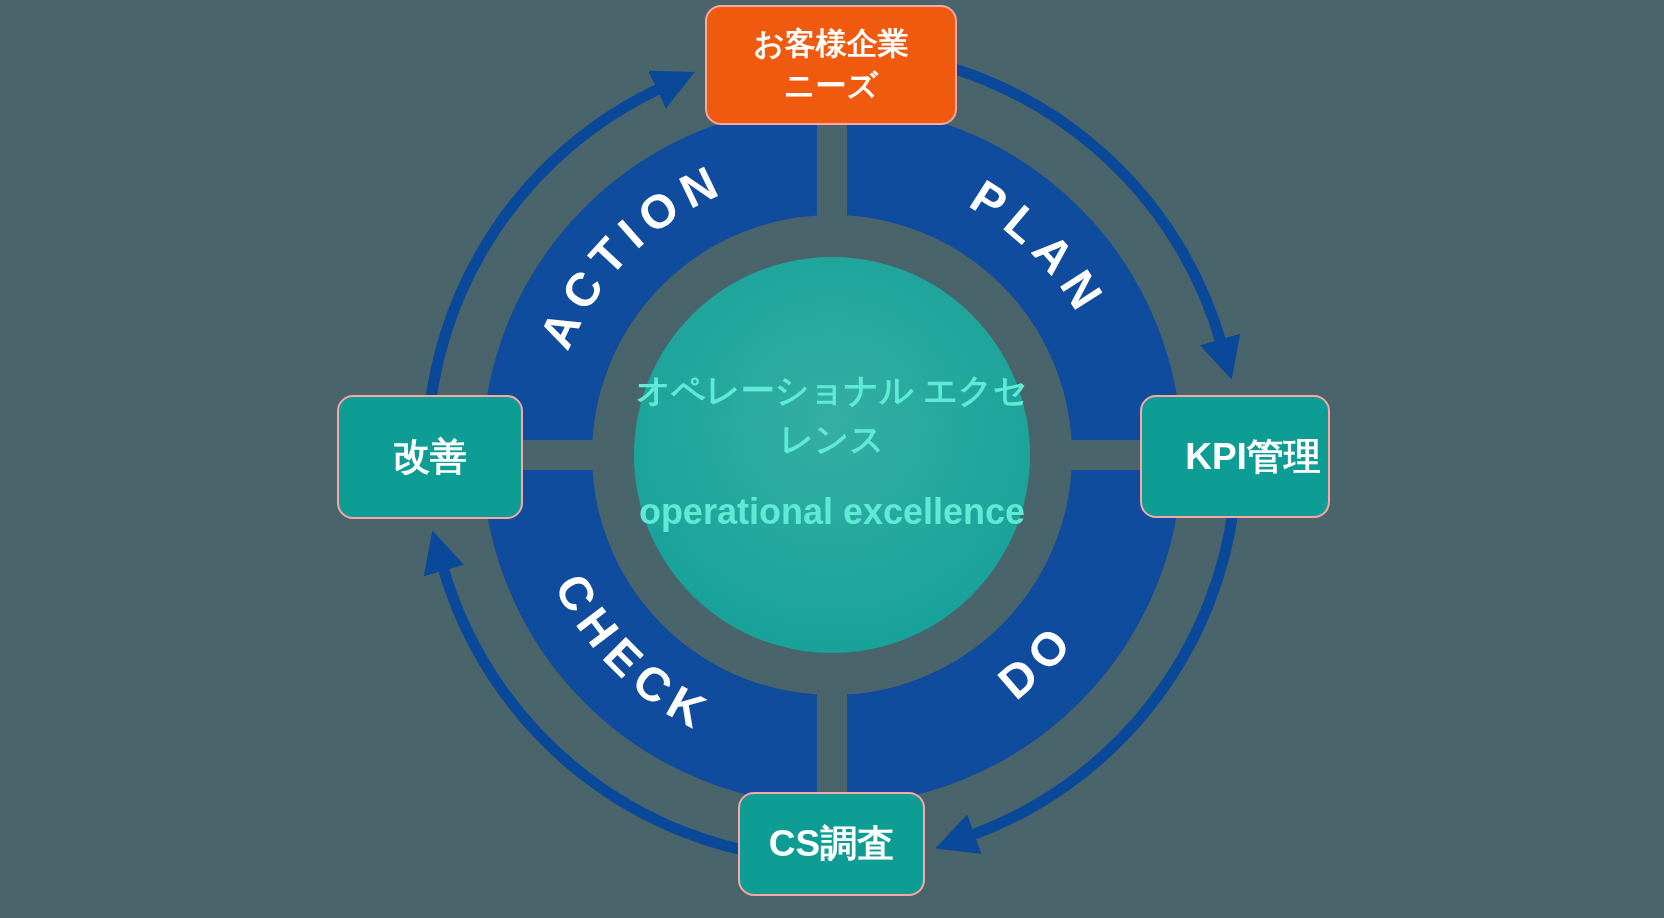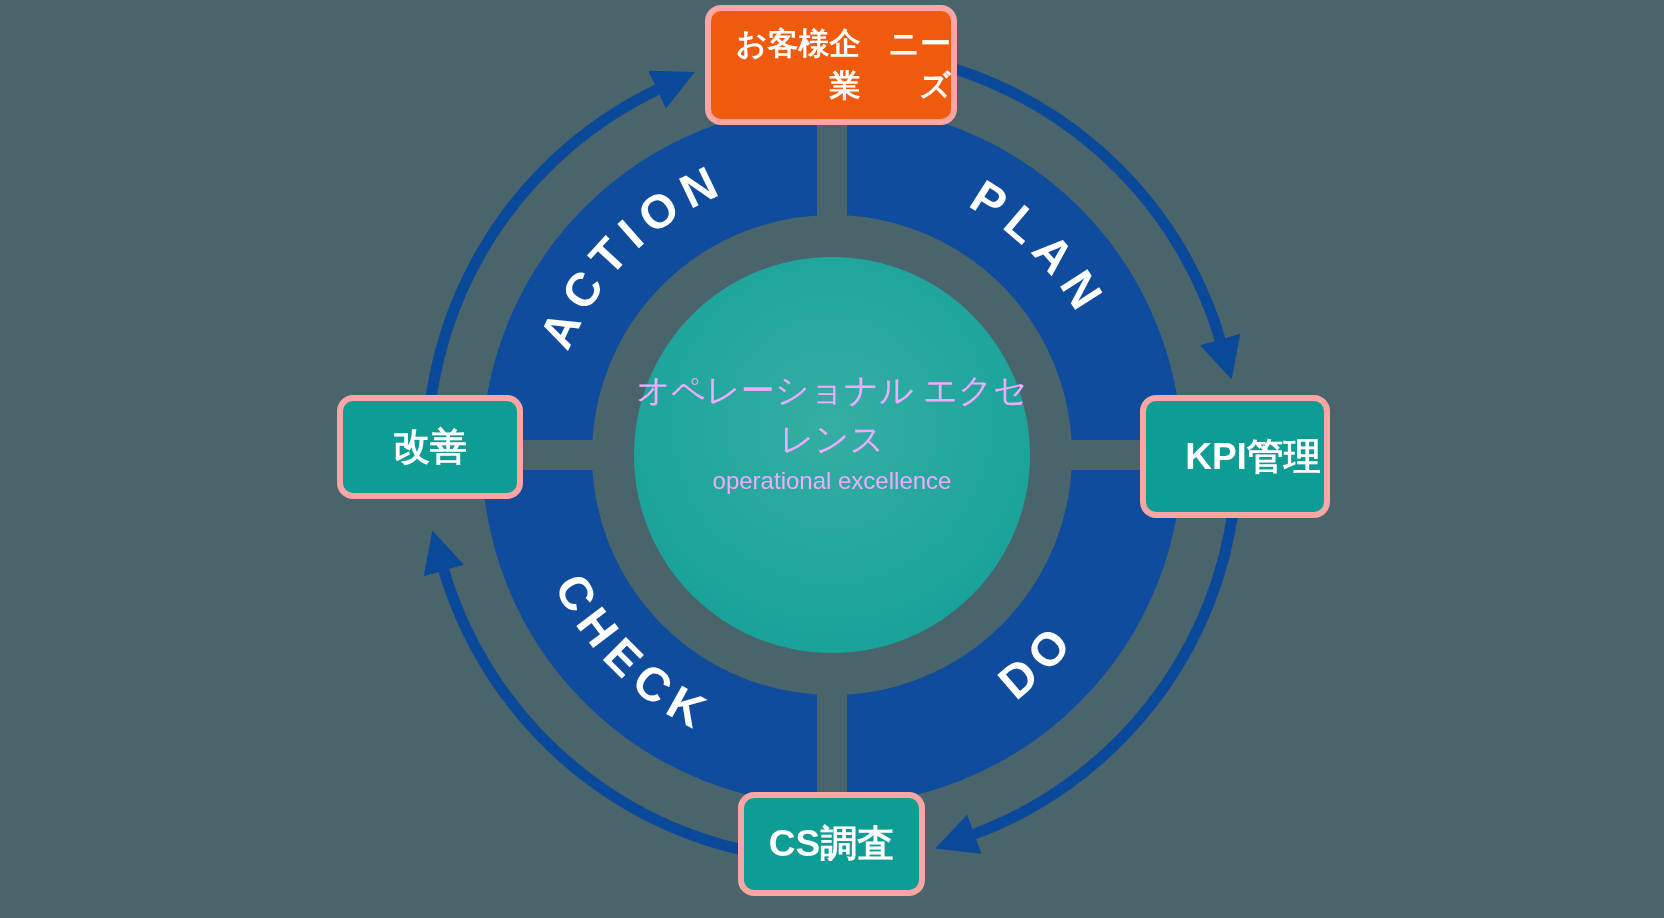--- a/index.html
+++ b/index.html
@@ -16,62 +16,63 @@
     font-family: "Liberation Sans", sans-serif;
     font-weight: bold;
     font-size: 47px;
     letter-spacing: 9px;
     fill: #FFFFFF;
   }
 
   .node-box {
     position: absolute;
     box-sizing: border-box;
-    border: 6px solid #fca5a5;
+    border: 2px solid #fca5a5;
     border-radius: 16px;
     display: flex;
+    flex-direction: column;
     align-items: center;
     justify-content: center;
     color: #FFFFFF;
     font-weight: bold;
-    text-align: right;
+    text-align: center;
   }
   .node-box .line { display: block; }
 
   #node-top {
     left: 705px; top: 5px; width: 252px; height: 120px;
     background: #EF5A0F;
     font-size: 31px; line-height: 1.35;
   }
   #node-right {
     left: 1140px; top: 395px; width: 190px; height: 123px;
     background: #0E9D94;
     font-size: 37px;
     padding-left: 36px;
   }
   #node-bottom {
     left: 738px; top: 792px; width: 187px; height: 104px;
     background: #0E9D94;
     font-size: 37px;
   }
   #node-left {
-    left: 337px; top: 395px; width: 186px; height: 104px;
+    left: 337px; top: 395px; width: 186px; height: 124px;
     background: #0E9D94;
     font-size: 37px;
   }
 
   #center-label {
     position: absolute;
     left: 632px; top: 366px; width: 400px;
     text-align: center;
-    color: #f0abfc;
-    font-weight: normal;
+    color: #5eead4;
+    font-weight: bold;
   }
   #center-label .jp { font-size: 34px; line-height: 1.45; }
-  #center-label .en { font-size: 24px; line-height: 1.3; }
+  #center-label .en { font-size: 36px; line-height: 1.3; margin-top: 24px; }
 </style>
 </head>
 <body>
 
 <svg id="diagram-svg" width="1664" height="918" viewBox="0 0 1664 918">
   <defs>
     <radialGradient id="tealGrad" cx="50%" cy="42%" r="68%">
       <stop offset="0%" stop-color="#35AEA3"></stop>
       <stop offset="100%" stop-color="#13A098"></stop>
     </radialGradient>

